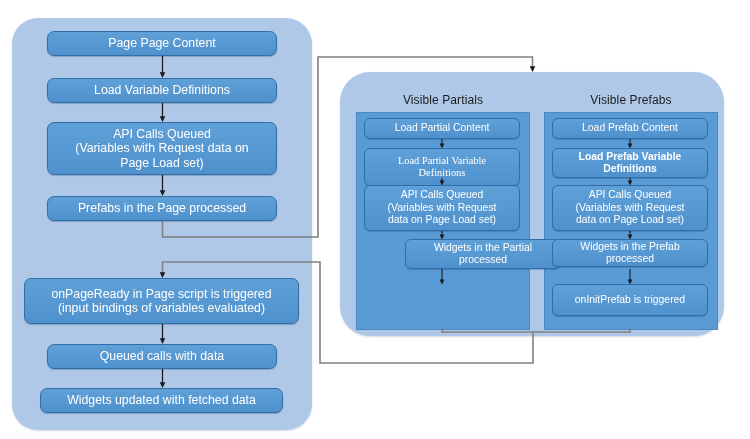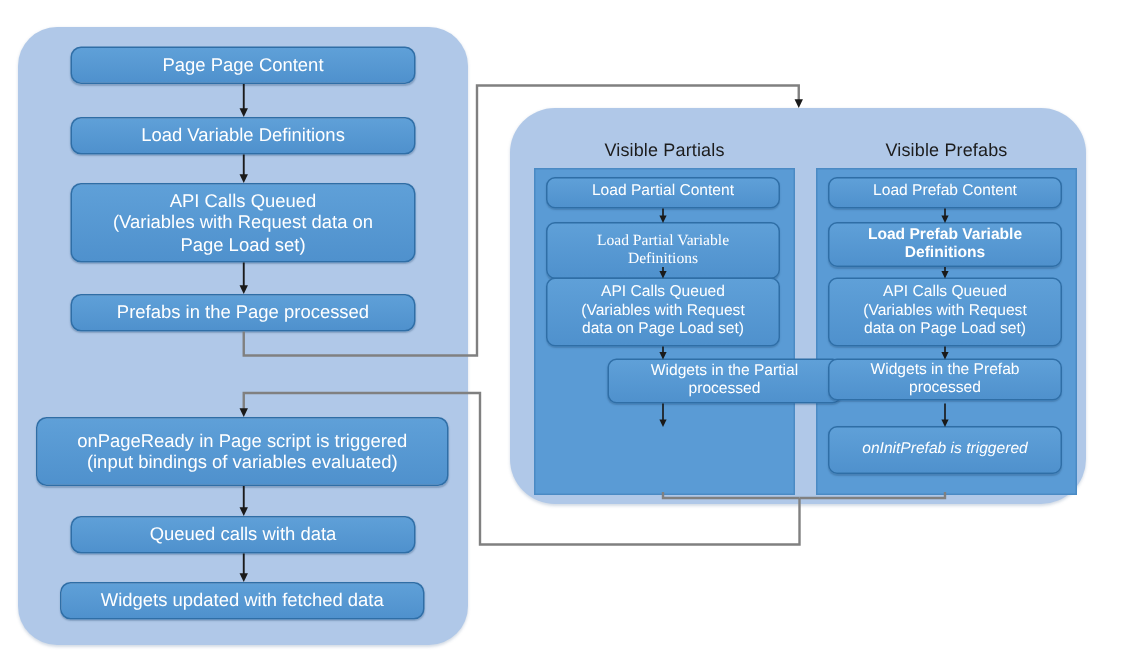--- a/index.html
+++ b/index.html
@@ -94,21 +94,21 @@
   #p-load-vars      { left: 364px; top: 148px; width: 156px; height: 38px; font-family: Liberation Serif, serif; }
   #p-api-queued     { left: 364px; top: 185px; width: 156px; height: 46px; }
   #p-widgets        { left: 364px; top: 239px; width: 156px; height: 30px; margin-left: 41px; }
   #p-onpageready    { left: 364px; top: 284px; width: 156px; height: 32px; }
 
   
   #f-load-content   { left: 552px; top: 118px; width: 156px; height: 21px; }
   #f-load-vars      { left: 552px; top: 148px; width: 156px; height: 30px; font-weight: bold; }
   #f-api-queued     { left: 552px; top: 185px; width: 156px; height: 46px; }
   #f-widgets        { left: 552px; top: 239px; width: 156px; height: 28px; }
-  #f-oninitprefab   { left: 552px; top: 284px; width: 156px; height: 32px; font-style: italic; }
+  #f-oninitprefab   { left: 552px; top: 284px; width: 156px; height: 32px; }
 
   
   #connectors {
     position: absolute;
     left: 0; top: 0;
     width: 750px; height: 439px;
     pointer-events: none;
   }
 </style>
 </head>

